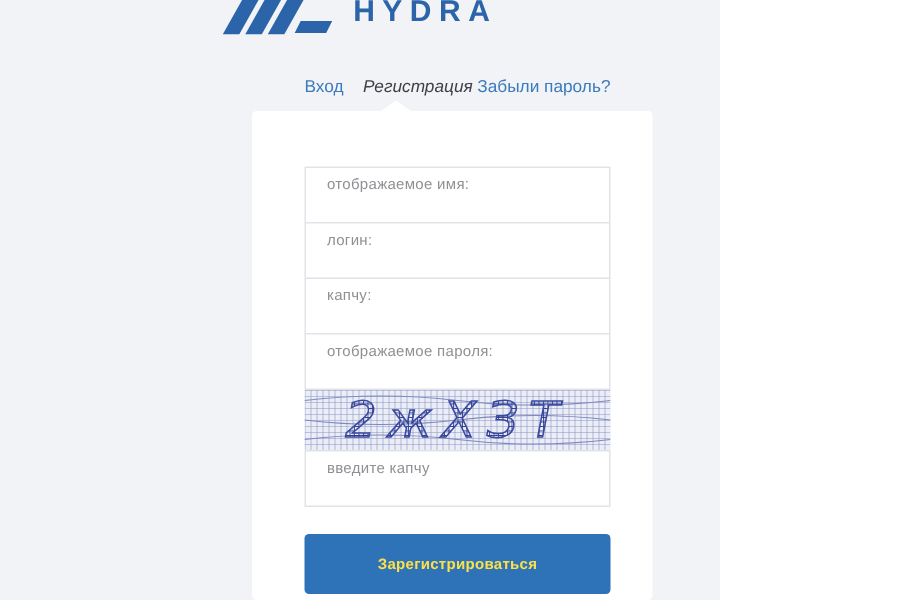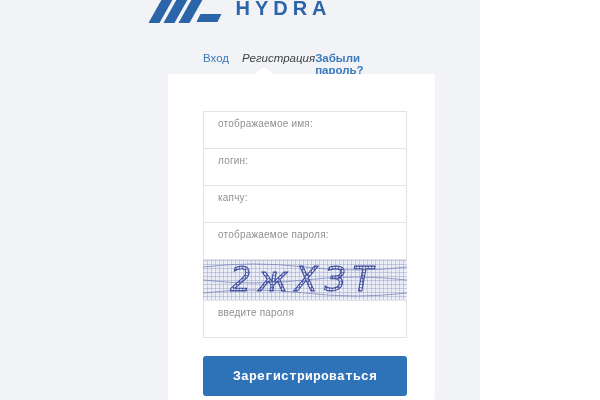--- a/index.html
+++ b/index.html
@@ -5,44 +5,44 @@
   * { margin:0; padding:0; box-sizing:border-box; }
   html,body { width:600px; height:400px; }
   body { font-family:"Liberation Sans", sans-serif; }
   .page { position:relative; width:480px; height:400px; background:#f2f3f6; overflow:hidden; }
 
   .logo { position:absolute; top:-9px; left:50%; transform:translateX(-50%);
           display:flex; align-items:flex-end; gap:13px; }
   .logo-text { font-size:20px; font-weight:bold; letter-spacing:5px; color:#2b64a8; line-height:1; padding-bottom:5px; }
 
   .tabs { position:absolute; left:203px; top:52px; width:204px; display:flex;
-          align-items:flex-start; font-size:11.5px; }
+          align-items:center; font-size:11.5px; }
   .tab-link { color:#3a7abd; text-decoration:none; cursor:pointer; }
   .tab-active { color:#3f4046; margin-left:13px; cursor:default;font-style:italic; }
-  .tab-right { margin-left:auto;font-weight:bold; }
+  .tab-right { margin-left:auto; }
 
   .card { position:absolute; left:168px; top:74px; width:267px; height:326px;
           background:#ffffff; border-radius:3px; }
   .notch { position:absolute; top:-7px; left:86px; width:0; height:0;
            border-left:10px solid transparent; border-right:10px solid transparent;
            border-bottom:7px solid #ffffff; }
 
   .reg-form { position:absolute; left:35px; top:37px; width:204px; }
   .field { width:204px; height:38px; border:1px solid #e2e3e8; background:#fff; padding:6px 14px 0; }
   .field + .field { margin-top:-1px; }
   .field-label { display:block; font-size:10px; color:#8f9094; letter-spacing:0.2px; }
   .field-input { display:block; width:100%; height:14px; border:none; outline:none;
                  background:transparent; font-size:12px; color:#444; padding-top:1px; }
 
   .captcha-box { width:204px; height:40px; line-height:0;text-decoration:underline; }
   .captcha-field { margin-top:0; }
 
   .submit-btn { display:block; width:204px; height:40px; margin-top:18px;
-                background:#2e73b8; color:#ffffff; border:none; border-radius:3px;
-                font-family:Liberation Mono, monospace; font-size:13px; font-weight:bold;
+                background:#2e73b8; color:#fde047; border:none; border-radius:3px;
+                font-family:Liberation Sans, sans-serif; font-size:10px; font-weight:bold;
                 letter-spacing:0.2px; cursor:pointer; }
 </style>
 </head>
 <body>
 
 <div class="page">
 
   <div class="logo">
     <span style="line-height:0;">
       <svg width="74" height="32" viewBox="0 0 74 32" xmlns="http://www.w3.org/2000/svg">
@@ -101,21 +101,21 @@
           <rect width="204" height="40" fill="#eceef7"></rect>
           <rect width="204" height="40" fill="url(#mesh)"></rect>
           <path d="M0 7 Q 51 1 102 7 T 204 7" stroke="#7e89bd" stroke-width="0.8" fill="none"></path>
           <path d="M0 20 Q 51 26 102 20 T 204 20" stroke="#7e89bd" stroke-width="0.8" fill="none"></path>
           <path d="M0 33 Q 51 27 102 33 T 204 33" stroke="#7e89bd" stroke-width="0.8" fill="none"></path>
           <text x="102" y="31" text-anchor="middle" font-family="DejaVu Sans, sans-serif" font-style="italic" font-size="33" letter-spacing="7" fill="url(#meshDark)" stroke="#3a49a0" stroke-width="1">2жХЗТ</text>
         </svg>
       </div>
 
       <div class="field captcha-field">
-        <span class="field-label">введите пароля</span>
+        <span class="field-label">введите капчу</span>
         <input class="field-input" type="text" value="" style="">
       </div>
 
       <button class="submit-btn" type="button">Зарегистрироваться</button>
 
     </div>
   </div>
 
 </div>
 

